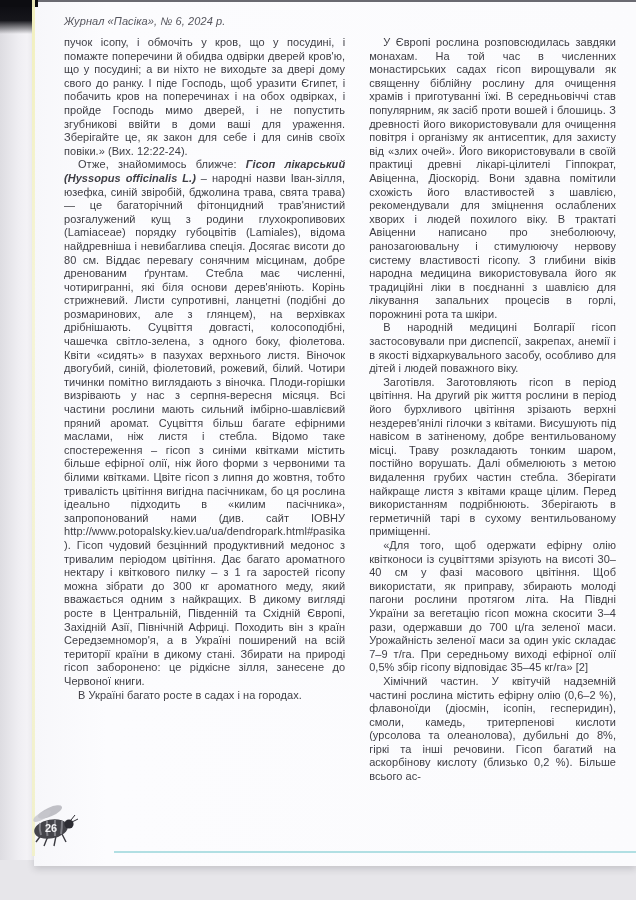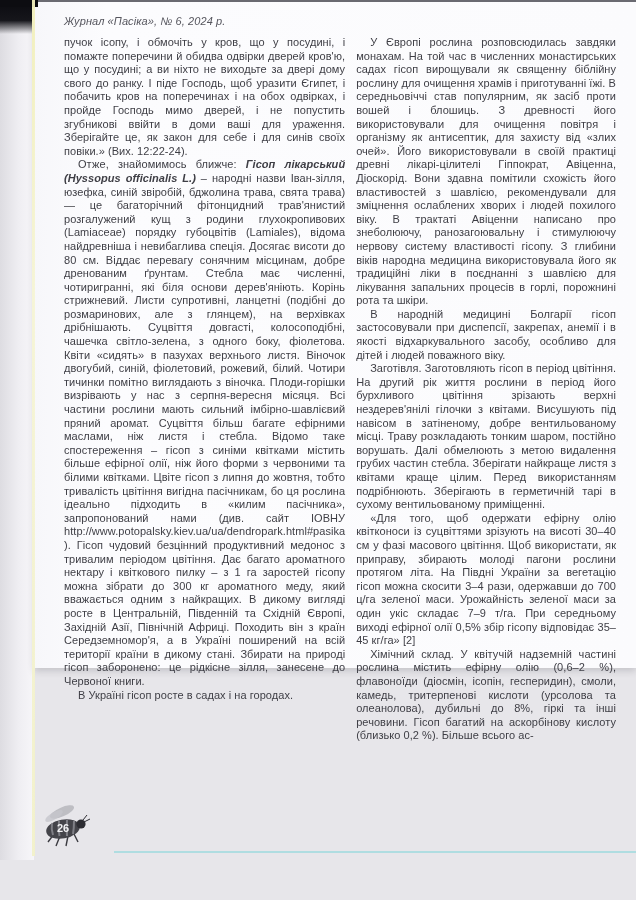--- a/index.html
+++ b/index.html
@@ -18,21 +18,21 @@
     position: absolute;
     left: 0; top: 0;
     width: 34px; height: 860px;
     background: linear-gradient(90deg, #dddce1 0%, #efeef2 55%, #f7f6f9 100%);
   }
 
   
   .page {
     position: absolute;
     left: 34px; top: 0;
-    width: 602px; height: 668px;
+    width: 602px; height: 866px;
     background: linear-gradient(90deg, #f7f7fa 0%, #fcfcfe 12%, #fbfbfd 100%);
     border-top: 2px solid #6a6a71;
     box-shadow: 0 3px 7px rgba(40,40,50,0.18);
     box-sizing: border-box;
   }
 
   
   .black-corner {
     position: absolute;
     left: 0; top: 0;
@@ -67,21 +67,21 @@
   .header {
     margin: 13px 0 9px 30px;
     font-size: 11px;
     font-style: italic;
     color: #56565e;
     letter-spacing: 0.1px;
   }
 
   .columns {
     display: flex;
-    gap: 11px;
+    gap: 24px;
     padding: 0 20px 0 30px;
     height: 812px;
     overflow: hidden;
     text-align: justify;
     font-size: 11px;
     line-height: 13.6px;
     color: #3e3e45;
     letter-spacing: 0.05px;
     hyphens: auto;
   }
@@ -90,21 +90,21 @@
 
   .para { margin: 0; text-indent: 14px; }
   .para.flush { text-indent: 0; }
 
   .seg-bold { font-weight: normal; }
   .seg-bold-italic { font-weight: bold; font-style: italic; }
 
   
   .bee {
     position: absolute;
-    left: 32px; top: 800px;
+    left: 20px; top: 800px;
     width: 64px; height: 52px;
   }
   .bee svg { width: 100%; height: 100%; }
   .page-num-text {
     font-family: "Liberation Sans", sans-serif;
     font-size: 11px;
     font-weight: bold;
     fill: #f2f2f4;
   }
 </style>
@@ -116,29 +116,29 @@
   <div class="left-strip"></div>
 
   <div class="page">
     <div class="header">Журнал «Пасіка», № 6, 2024 р.</div>
 
     <div class="columns">
 
       <div class="col-left">
         <p class="para flush"><span>пучок ісопу, і обмочіть у кров, що у посудині, і помажте поперечини й обидва одвірки дверей кров'ю, що у посудині; а ви ніхто не виходьте за двері дому свого до ранку. І піде Господь, щоб уразити Єгипет, і побачить кров на поперечинах і на обох одвірках, і пройде Господь мимо дверей, і не попустить згубникові ввійти в доми ваші для ураження. Зберігайте це, як закон для себе і для синів своїх повіки.» (Вих. 12:22-24).</span></p>
         <p class="para"><span>Отже, знайомимось ближче: </span><span class="seg-bold-italic">Гісоп лікарський (Hyssopus officinalis L.)</span><span> – народні назви Іван-зілля, юзефка, синій звіробій, бджолина трава, свята трава) — це багаторічний фітонцидний трав'янистий розгалужений кущ з родини глухокропивових (Lamiaceae) порядку губоцвітів (Lamiales), відома найдревніша і невибаглива спеція. Досягає висоти до 80 см. Віддає перевагу сонячним місцинам, добре дренованим ґрунтам. Стебла має численні, чотиригранні, які біля основи дерев'яніють. Корінь стрижневий. Листи супротивні, ланцетні (подібні до розмаринових, але з глянцем), на верхівках дрібнішають. Суцвіття довгасті, колосоподібні, чашечка світло-зелена, з одного боку, фіолетова. Квіти «сидять» в пазухах верхнього листя. Віночок двогубий, синій, фіолетовий, рожевий, білий. Чотири тичинки помітно виглядають з віночка. Плоди-горішки визрівають у нас з серпня-вересня місяця. Всі частини рослини мають сильний імбірно-шавлієвий пряний аромат. Суцвіття більш багате ефірними маслами, ніж листя і стебла. Відомо таке спостереження – гісоп з синіми квітками містить більше ефірної олії, ніж його форми з червоними та білими квітками. Цвіте гісоп з липня до жовтня, тобто тривалість цвітіння вигідна пасічникам, бо ця рослина ідеально підходить в «килим пасічника», запропонований нами (див. сайт ІОВНУ http://www.potopalsky.kiev.ua/ua/dendropark.html#pasika ). Гісоп чудовий безцінний продуктивний медонос з тривалим періодом цвітіння. Дає багато ароматного нектару і квіткового пилку – з 1 га заростей гісопу можна зібрати до 300 кг ароматного меду, який вважається одним з найкращих. В дикому вигляді росте в Центральній, Південній та Східній Європі, Західній Азії, Північній Африці. Походить він з країн Середземномор'я, а в Україні поширений на всій території країни в дикому стані. Збирати на природі гісоп заборонено: це рідкісне зілля, занесене до Червоної книги.</span></p>
-        <p class="para"><span>В Україні гісоп росте в садах і на городах.</span></p>
+        <p class="para"><span>В Україні багато росте в садах і на городах.</span></p>
       </div>
 
       <div class="col-right">
         <p class="para"><span>У Європі рослина розповсюдилась завдяки монахам. На той час в численних монастирських садах гісоп вирощували як священну біблійну рослину для очищення храмів і приготуванні їжі. В середньовіччі став популярним, як засіб проти вошей і блошиць. З древності його використовували для очищення повітря і організму як антисептик, для захисту від «злих очей». Його використовували в своїй практиці древні лікарі-цілителі Гіппократ, Авіценна, Діоскорід. Вони здавна помітили схожість його властивостей з шавлією, рекомендували для зміцнення ослаблених хворих і людей похилого віку. В трактаті Авіценни написано про знеболюючу, ранозагоювальну і стимулюючу нервову систему властивості гісопу. З глибини віків народна медицина використовувала його як традиційні ліки в поєднанні з шавлією для лікування запальних процесів в горлі, порожнині рота та шкіри.</span></p>
         <p class="para"><span>В народній медицині Болгарії гісоп застосовували при диспепсії, закрепах, анемії і в якості відхаркувального засобу, особливо для дітей і людей поважного віку.</span></p>
         <p class="para"><span class="seg-bold">Заготівля.</span><span> Заготовляють гісоп в період цвітіння. На другий рік життя рослини в період його бурхливого цвітіння зрізають верхні нездерев'янілі гілочки з квітами. Висушують під навісом в затіненому, добре вентильованому місці. Траву розкладають тонким шаром, постійно ворушать. Далі обмелюють з метою видалення грубих частин стебла. Зберігати найкраще листя з квітами краще цілим. Перед використанням подрібнюють. Зберігають в герметичній тарі в сухому вентильованому приміщенні.</span></p>
         <p class="para"><span>«Для того, щоб одержати ефірну олію квітконоси із суцвіттями зрізують на висоті 30–40 см у фазі масового цвітіння. Щоб використати, як приправу, збирають молоді пагони рослини протягом літа. На Півдні України за вегетацію гісоп можна скосити 3–4 рази, одержавши до 700 ц/га зеленої маси. Урожайність зеленої маси за один укіс складає 7–9 т/га. При середньому виході ефірної олії 0,5% збір гісопу відповідає 35–45 кг/га» [2]</span></p>
-        <p class="para"><span class="seg-bold">Хімічний склад.</span><span> У квітучій надземній частині рослина містить ефірну олію (0,6–2 %), флавоноїди (діосмін, ісопін, гесперидин), смоли, камедь, тритерпенові кислоти (урсолова та олеанолова), дубильні до 8%, гіркі та інші речовини. Гісоп багатий на аскорбінову кислоту (близько 0,2 %). Більше всього ас-</span></p>
+        <p class="para"><span class="seg-bold">Хімічний частин.</span><span> У квітучій надземній частині рослина містить ефірну олію (0,6–2 %), флавоноїди (діосмін, ісопін, гесперидин), смоли, камедь, тритерпенові кислоти (урсолова та олеанолова), дубильні до 8%, гіркі та інші речовини. Гісоп багатий на аскорбінову кислоту (близько 0,2 %). Більше всього ас-</span></p>
       </div>
 
     </div>
   </div>
 
   <div class="black-corner"></div>
   <div class="black-corner-top"></div>
   <div class="yellow-line"></div>
   <div class="bottom-line"></div>
 

